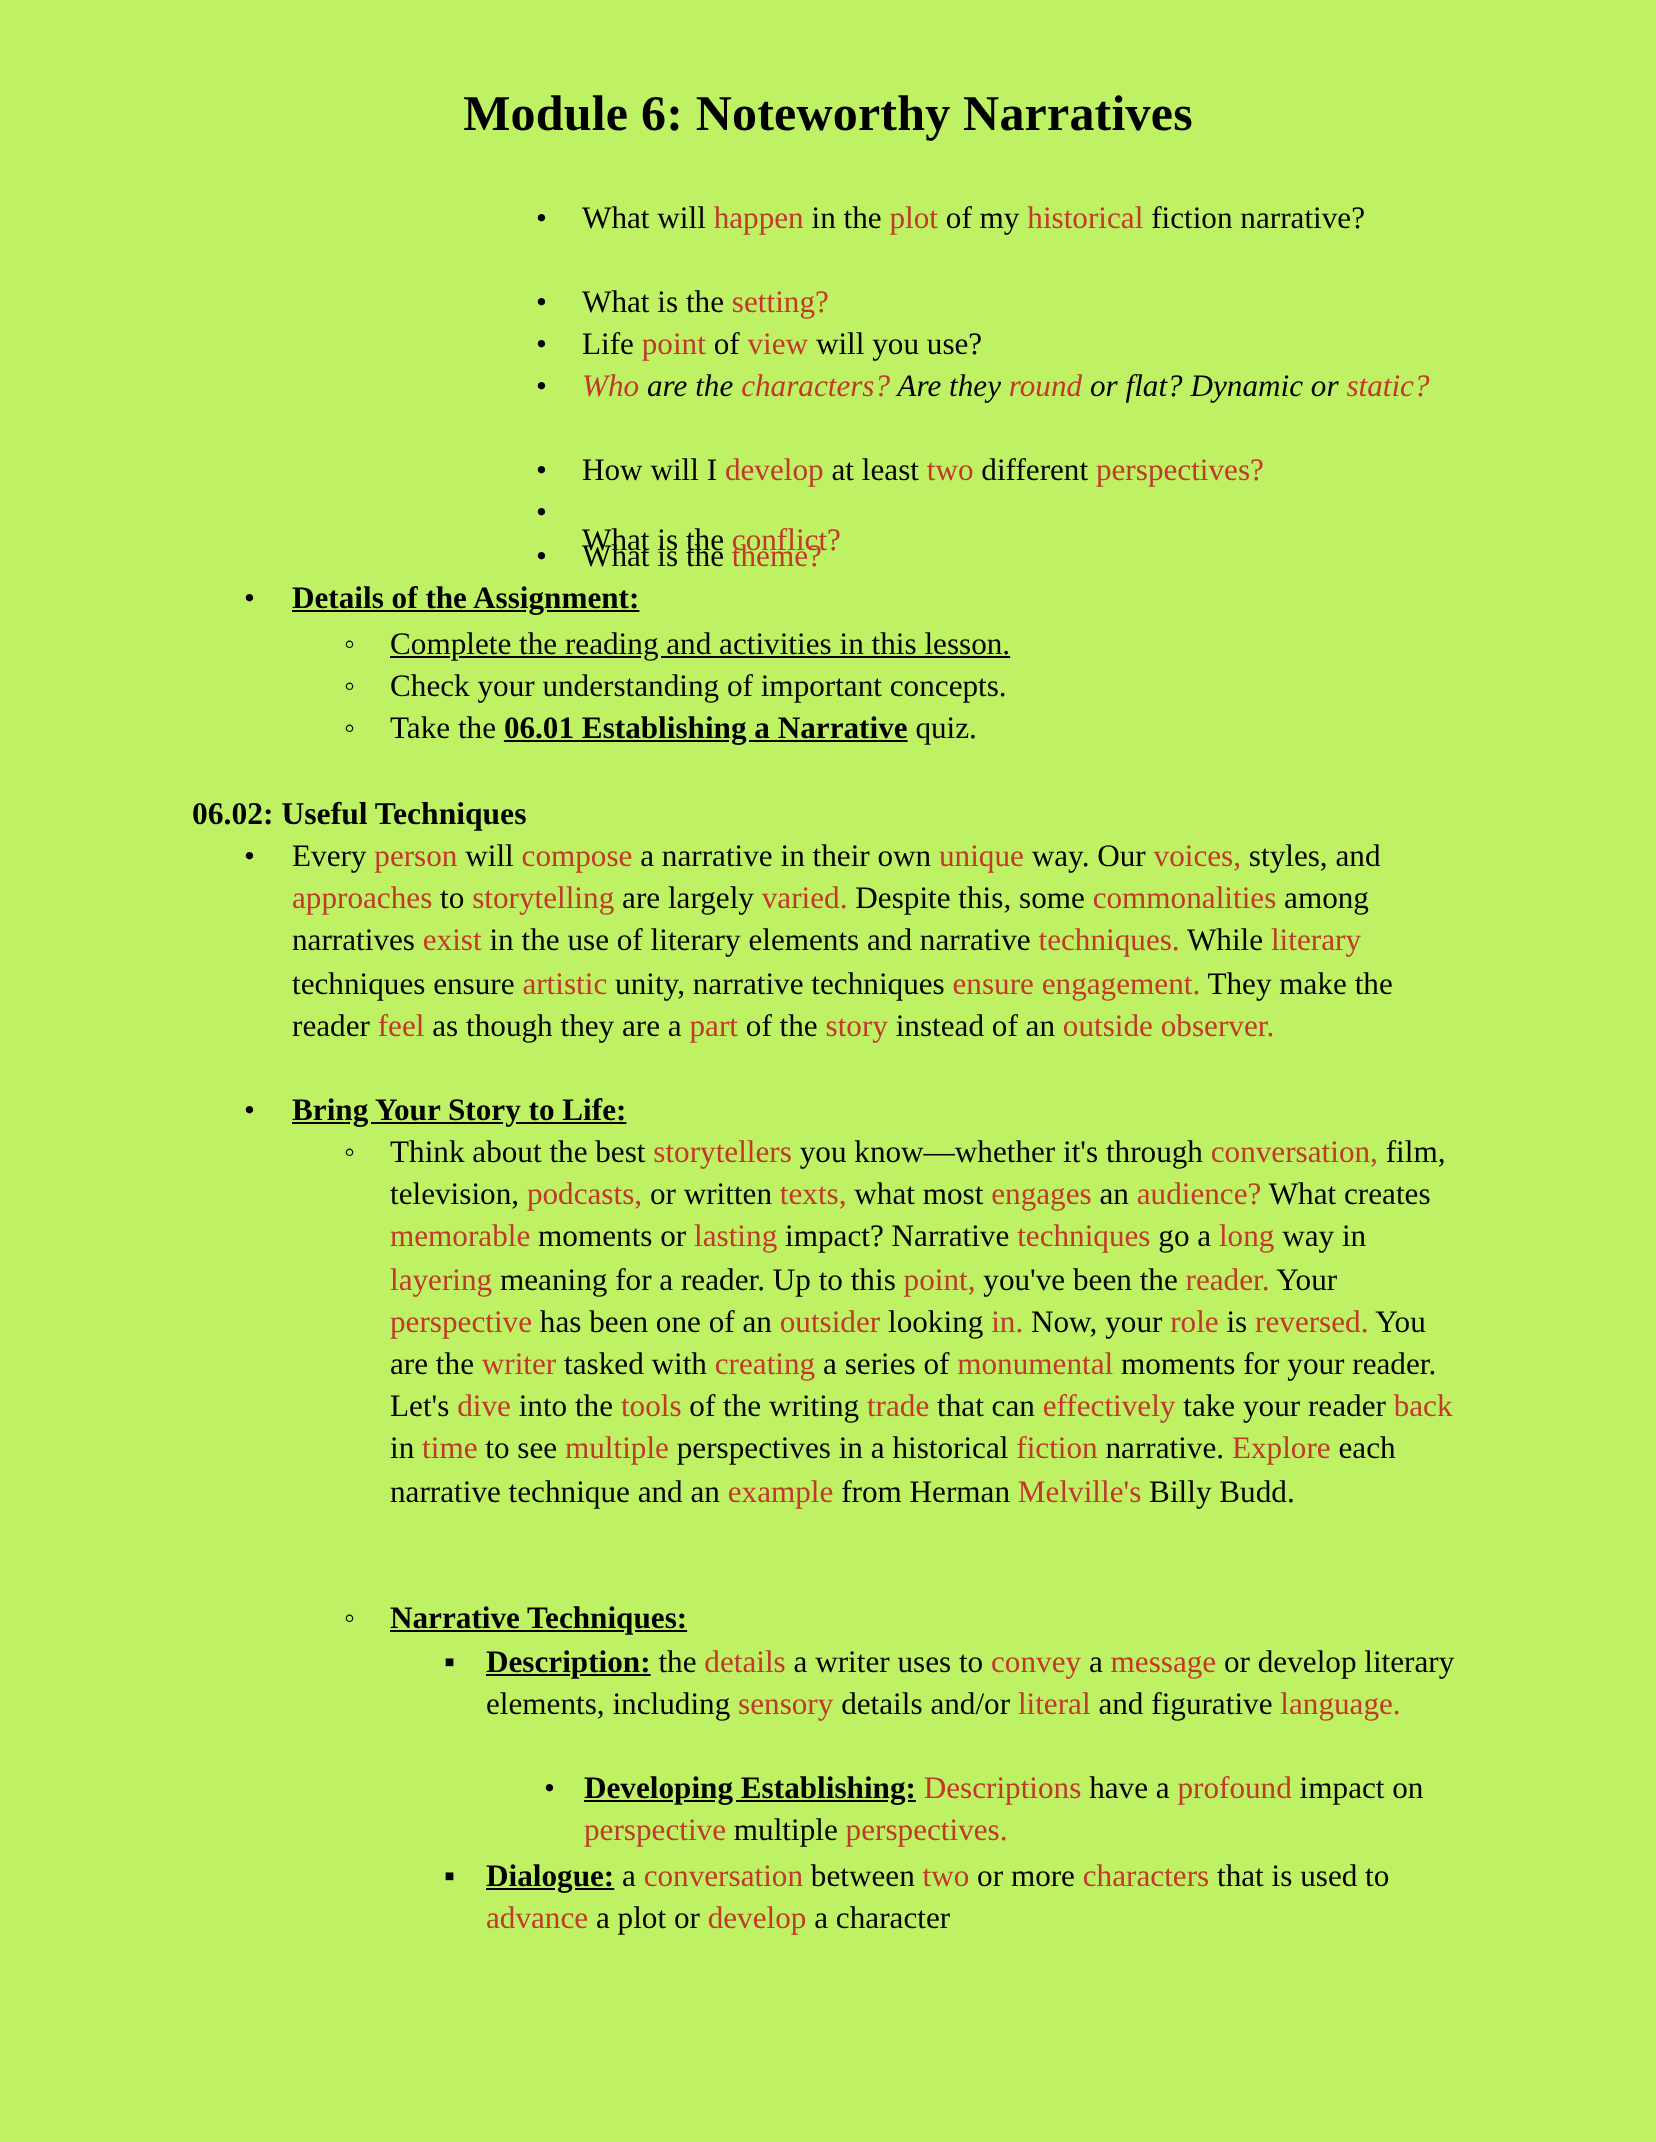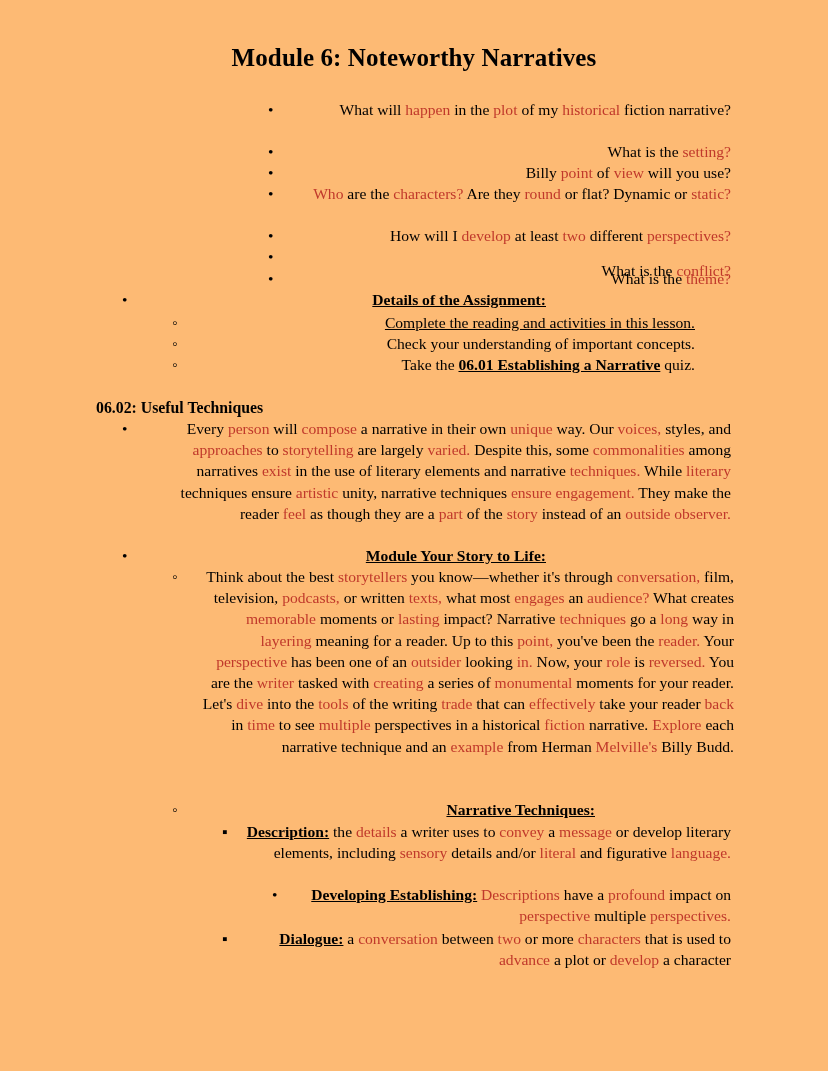--- a/index.html
+++ b/index.html
@@ -11,41 +11,40 @@
     width: 828px;
     height: 1071px;
     position: relative;
     font-family: "Liberation Serif", "DejaVu Serif", serif;
     color: #000000;
     overflow: hidden;
   }
   .page {
     position: absolute;
     inset: 0;
-    background: #fdba74;
+    background: #bef264;
   }
 
   
   .doc-title {
     position: absolute;
     top: 44px;
     left: 0;
     width: 828px;
     text-align: center;
     font-weight: bold;
     font-size: 25px;
     letter-spacing: .1px;
   }
 
   
   .tb {
     position: absolute;
     font-size: 15.6px;
     line-height: 21.2px;
-    text-align: right;
   }
 
   
   .bullet {
     position: absolute;
     font-size: 15.6px;
     line-height: 21.2px;
   }
   .b-disc::before  { content: "\2022"; }
   .b-circle::before{ content: "\25E6"; }
@@ -69,23 +68,23 @@
 <div class="page">
 
   <div class="doc-title">Module 6: Noteworthy Narratives</div>
 
   <div id="questions-root">
       <div class="bullet b-disc" style="left: 268px; top: 99px;"></div>
       <div class="tb" style="left: 291px; top: 99px; width: 440px;"><span>What will </span><span class="red">happen</span><span> in the </span><span class="red">plot</span><span> of my </span><span class="red">historical</span><span> fiction narrative?</span></div>
       <div class="bullet b-disc" style="left: 268px; top: 141px;"></div>
       <div class="tb" style="left: 291px; top: 141px; width: 440px;"><span>What is the </span><span class="red">setting?</span></div>
       <div class="bullet b-disc" style="left: 268px; top: 162px;"></div>
-      <div class="tb" style="left: 291px; top: 162px; width: 440px;"><span>Billy </span><span class="red">point</span><span> of </span><span class="red">view</span><span> will you use?</span></div>
+      <div class="tb" style="left: 291px; top: 162px; width: 440px;"><span>Life </span><span class="red">point</span><span> of </span><span class="red">view</span><span> will you use?</span></div>
       <div class="bullet b-disc" style="left: 268px; top: 183px;"></div>
-      <div class="tb" style="left: 291px; top: 183px; width: 440px;"><span class="red">Who</span><span> are the </span><span class="red">characters?</span><span> Are they </span><span class="red">round</span><span> or flat? Dynamic or </span><span class="red">static?</span></div>
+      <div class="tb" style="left: 291px; top: 183px; width: 440px; font-style: italic;"><span class="red">Who</span><span> are the </span><span class="red">characters?</span><span> Are they </span><span class="red">round</span><span> or flat? Dynamic or </span><span class="red">static?</span></div>
       <div class="bullet b-disc" style="left: 268px; top: 225px;"></div>
       <div class="tb" style="left: 291px; top: 225px; width: 440px;"><span>How will I </span><span class="red">develop</span><span> at least </span><span class="red">two</span><span> different </span><span class="red">perspectives?</span></div>
       <div class="bullet b-disc" style="left: 268px; top: 246px;"></div>
       <div class="tb" style="left: 291px; top: 246px; width: 440px; margin-top: 14px;"><span>What is the </span><span class="red">conflict?</span></div>
       <div class="bullet b-disc" style="left: 268px; top: 268px;"></div>
       <div class="tb" style="left: 291px; top: 268px; width: 440px;"><span>What is the </span><span class="red">theme?</span></div>
     </div>
 
   <div id="assignment-root">
       <div class="bullet b-disc" style="left: 122px; top: 289px;"></div>
@@ -96,21 +95,21 @@
       <div class="tb" style="left: 195px; top: 333px; width: 500px;"><span>Check your understanding of important concepts.</span></div>
       <div class="bullet b-circle" style="left: 172px; top: 354px;"></div>
       <div class="tb" style="left: 195px; top: 354px; width: 500px;"><span>Take the </span><span class="bold">06.01 Establishing a Narrative</span><span> quiz.</span></div>
     </div>
 
   <div id="techniques-root">
       <div class="sect-head" style="left: 96px; top: 397px;">06.02: Useful Techniques</div>
       <div class="bullet b-disc" style="left: 122px; top: 418px;"></div>
       <div class="tb" style="left: 146px; top: 418px; width: 585px;"><span>Every </span><span class="red">person</span><span> will </span><span class="red">compose</span><span> a narrative in their own </span><span class="red">unique</span><span> way. Our </span><span class="red">voices,</span><span> styles, and </span><span class="red">approaches</span><span> to </span><span class="red">storytelling</span><span> are largely </span><span class="red">varied.</span><span> Despite this, some </span><span class="red">commonalities</span><span> among narratives </span><span class="red">exist</span><span> in the use of literary elements and narrative </span><span class="red">techniques.</span><span> While </span><span class="red">literary</span><span> techniques ensure </span><span class="red">artistic</span><span> unity, narrative techniques </span><span class="red">ensure engagement.</span><span> They make the reader </span><span class="red">feel</span><span> as though they are a </span><span class="red">part</span><span> of the </span><span class="red">story</span><span> instead of an </span><span class="red">outside observer.</span></div>
       <div class="bullet b-disc" style="left: 122px; top: 545px;"></div>
-      <div class="tb bold" style="left: 146px; top: 545px; width: 400px;">Module Your Story to Life:</div>
+      <div class="tb bold" style="left: 146px; top: 545px; width: 400px;">Bring Your Story to Life:</div>
       <div class="bullet b-circle" style="left: 172px; top: 566px;"></div>
       <div class="tb" style="left: 195px; top: 566px; width: 539px;"><span>Think about the best </span><span class="red">storytellers</span><span> you know—whether it's through </span><span class="red">conversation,</span><span> film, television, </span><span class="red">podcasts,</span><span> or written </span><span class="red">texts,</span><span> what most </span><span class="red">engages</span><span> an </span><span class="red">audience?</span><span> What creates </span><span class="red">memorable</span><span> moments or </span><span class="red">lasting</span><span> impact? Narrative </span><span class="red">techniques</span><span> go a </span><span class="red">long</span><span> way in </span><span class="red">layering</span><span> meaning for a reader. Up to this </span><span class="red">point,</span><span> you've been the </span><span class="red">reader.</span><span> Your </span><span class="red">perspective</span><span> has been one of an </span><span class="red">outsider</span><span> looking </span><span class="red">in.</span><span> Now, your </span><span class="red">role</span><span> is </span><span class="red">reversed.</span><span> You are the </span><span class="red">writer</span><span> tasked with </span><span class="red">creating</span><span> a series of </span><span class="red">monumental</span><span> moments for your reader. Let's </span><span class="red">dive</span><span> into the </span><span class="red">tools</span><span> of the writing </span><span class="red">trade</span><span> that can </span><span class="red">effectively</span><span> take your reader </span><span class="red">back</span><span> in </span><span class="red">time</span><span> to see </span><span class="red">multiple</span><span> perspectives in a historical </span><span class="red">fiction</span><span> narrative. </span><span class="red">Explore</span><span> each narrative technique and an </span><span class="red">example</span><span> from Herman </span><span class="red">Melville's</span><span> </span><span class="ital">Billy Budd</span><span>.</span></div>
       <div class="bullet b-circle" style="left: 172px; top: 799px;"></div>
       <div class="tb bold" style="left: 195px; top: 799px; width: 400px;">Narrative Techniques:</div>
       <div class="bullet b-square" style="left: 222px; top: 821px;"></div>
       <div class="tb" style="left: 243px; top: 821px; width: 488px;"><span class="bold uline">Description:</span><span> the </span><span class="red">details</span><span> a writer uses to </span><span class="red">convey</span><span> a </span><span class="red">message</span><span> or develop literary elements, including </span><span class="red">sensory</span><span> details and/or </span><span class="red">literal</span><span> and figurative </span><span class="red">language.</span></div>
       <div class="bullet b-disc" style="left: 272px; top: 884px;"></div>
       <div class="tb" style="left: 292px; top: 884px; width: 439px;"><span class="bold uline">Developing Establishing:</span><span> </span><span class="red">Descriptions</span><span> have a </span><span class="red">profound</span><span> impact on </span><span class="red">perspective</span><span> multiple </span><span class="red">perspectives.</span></div>
       <div class="bullet b-square" style="left: 222px; top: 928px;"></div>
       <div class="tb" style="left: 243px; top: 928px; width: 488px;"><span class="bold uline">Dialogue:</span><span> a </span><span class="red">conversation</span><span> between </span><span class="red">two</span><span> or more </span><span class="red">characters</span><span> that is used to </span><span class="red">advance</span><span> a plot or </span><span class="red">develop</span><span> a character</span></div>

